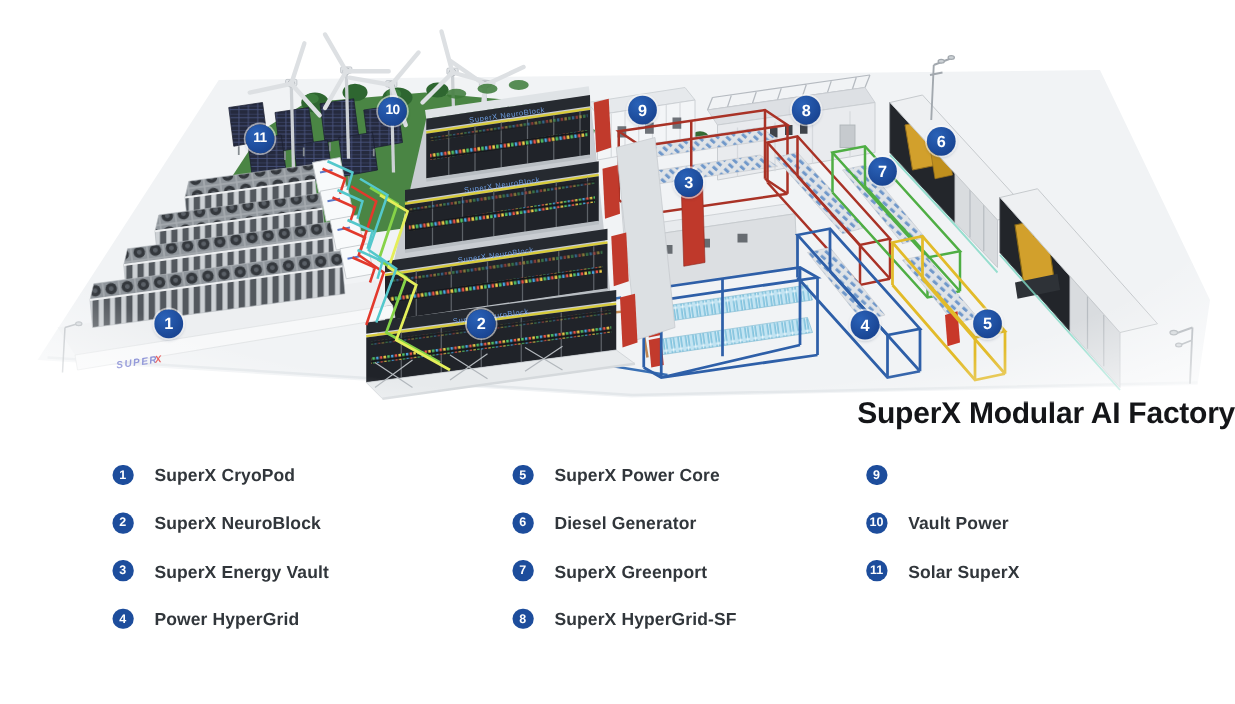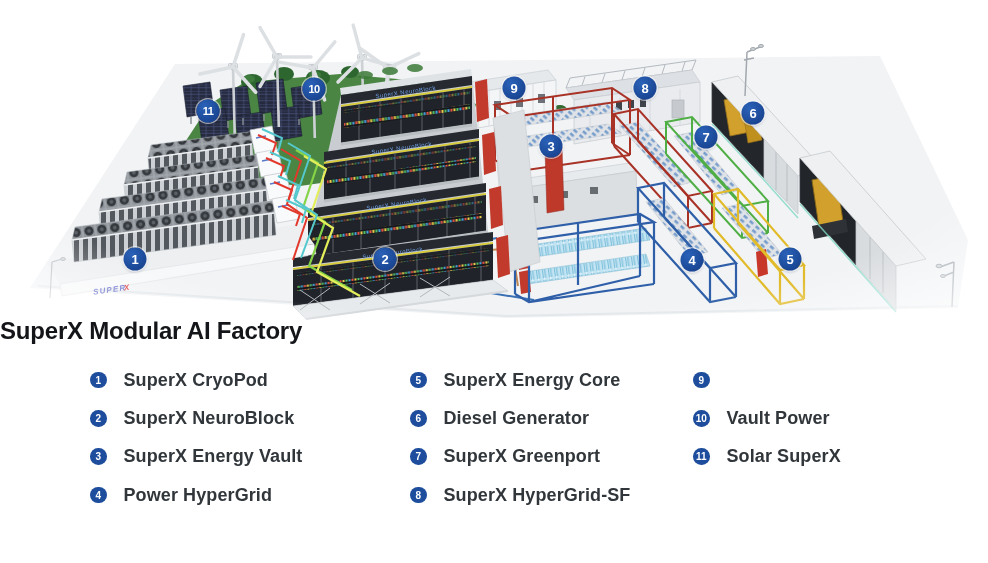--- a/index.html
+++ b/index.html
@@ -9,29 +9,29 @@
   .scene svg{position:absolute;left:0;top:0;z-index:1;}
   .scene::after{content:"";position:absolute;inset:0;z-index:2;pointer-events:none;
         background:radial-gradient(ellipse at 50% 48%, rgba(255,255,255,0) 68%, rgba(255,255,255,.92) 100%);}
   .m{position:absolute;z-index:5;width:23px;height:23px;border-radius:50%;
      background:radial-gradient(circle at 35% 30%, #2a62b8, #1a4694 72%);
      color:#fff;font-weight:700;font-size:13px;line-height:1;
      display:flex;align-items:center;justify-content:center;
      transform:translate(-50%,-50%);
      box-shadow:0 0 0 1.5px rgba(255,255,255,.55), 0 1px 3px rgba(10,30,70,.35);}
   .m.two{font-size:11px;letter-spacing:-.5px;}
-  .title{position:absolute;left:0;right:0;top:317px;margin:0;text-align:left;
+  .title{position:absolute;left:0;right:0;top:317px;margin:0;text-align:right;
      font-size:24px;font-weight:700;color:#141518;letter-spacing:-.2px;}
   .legend{position:absolute;left:0;top:361px;width:988px;height:160px;}
   .lcol{position:absolute;top:0;}
   .lcol.c1{left:90px;} .lcol.c2{left:410px;} .lcol.c3{left:693px;}
   .lrow{display:flex;align-items:center;height:38.3px;gap:17px;}
   .ldot{flex:0 0 auto;width:16.5px;height:16.5px;border-radius:50%;background:#1d4d9c;
      color:#fff;font-size:10px;font-weight:700;display:flex;align-items:center;justify-content:center;}
-  .llabel{font-size:18px;font-weight:600;color:#31363b;letter-spacing:.1px;white-space:nowrap;}
+  .llabel{font-size:14px;font-weight:600;color:#31363b;letter-spacing:.1px;white-space:nowrap;}
 </style>
 </head>
 <body>
 
 <div class="page">
 
   <div class="scene">
     <svg width="988" height="322" viewBox="0 0 988 322">
       <defs>
         <pattern id="led" width="12" height="5" patternUnits="userSpaceOnUse" patternTransform="rotate(-7.4)">
@@ -418,21 +418,21 @@
         <span class="llabel">SuperX Energy Vault</span>
       </div>
       <div class="lrow">
         <span class="ldot">4</span>
         <span class="llabel">Power HyperGrid</span>
       </div>
     </div>
     <div class="lcol c2">
       <div class="lrow">
         <span class="ldot">5</span>
-        <span class="llabel">SuperX Energy Core</span>
+        <span class="llabel">SuperX Power Core</span>
       </div>
       <div class="lrow">
         <span class="ldot">6</span>
         <span class="llabel">Diesel Generator</span>
       </div>
       <div class="lrow">
         <span class="ldot">7</span>
         <span class="llabel">SuperX Greenport</span>
       </div>
       <div class="lrow">

